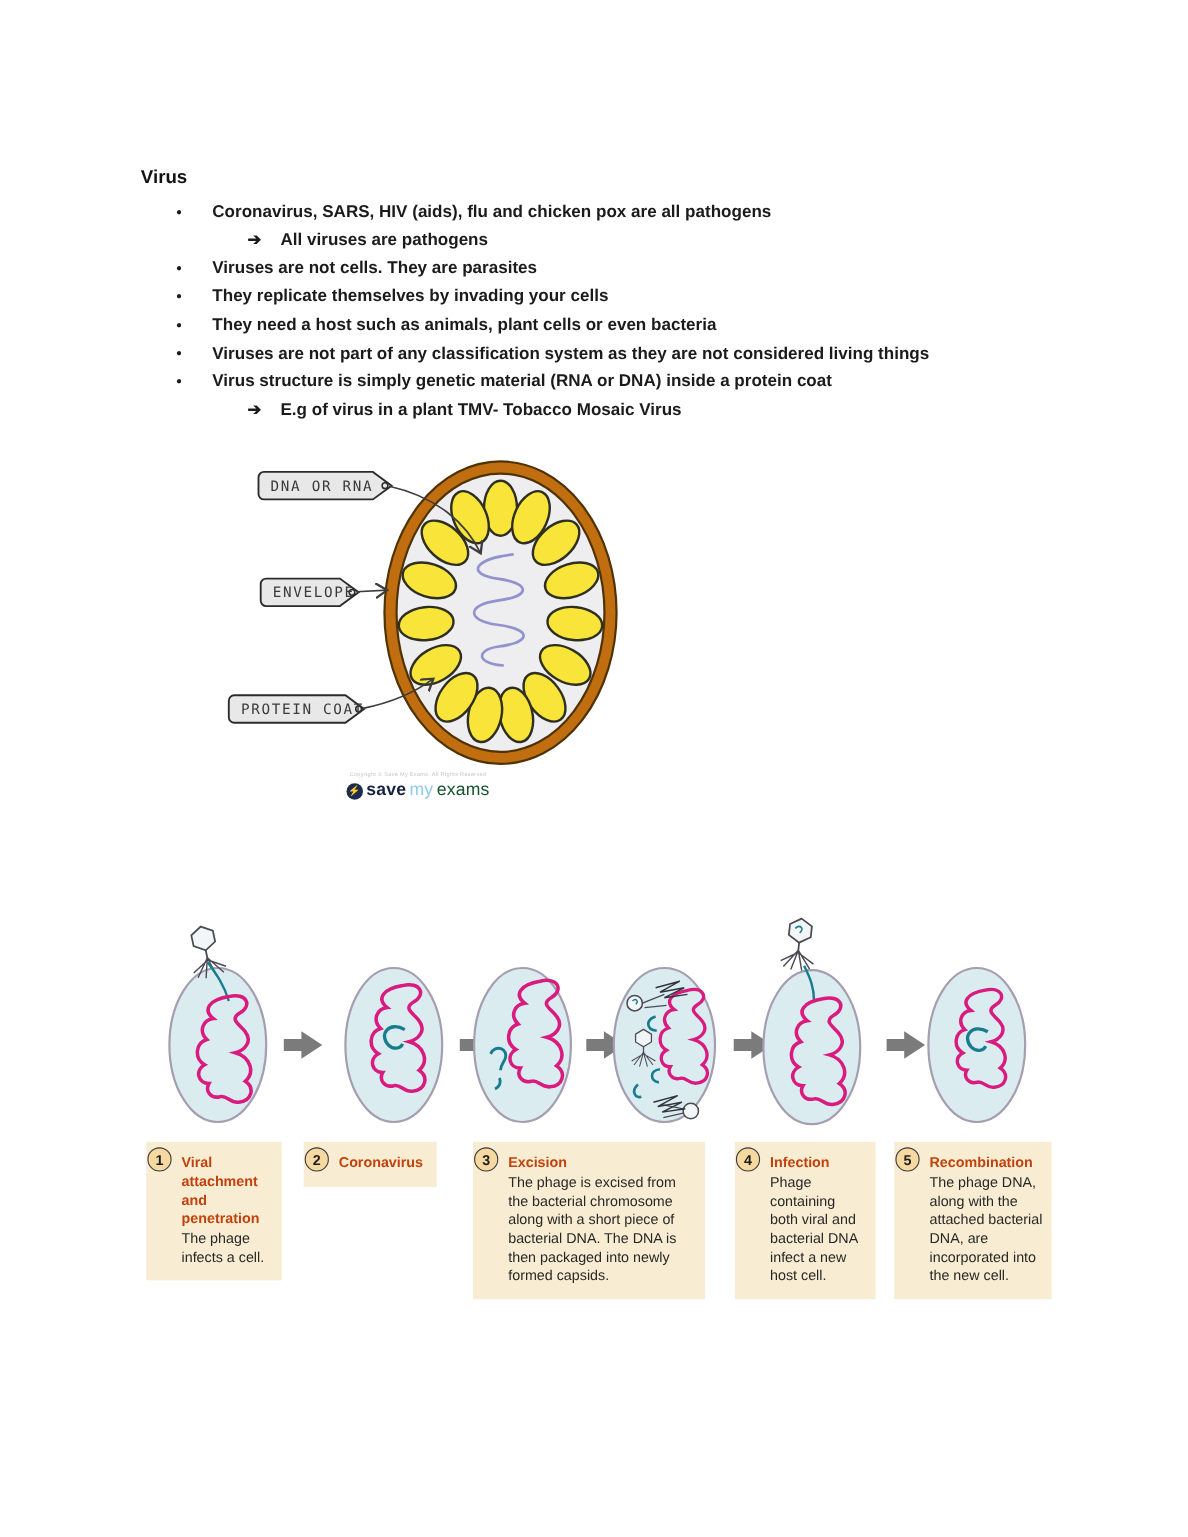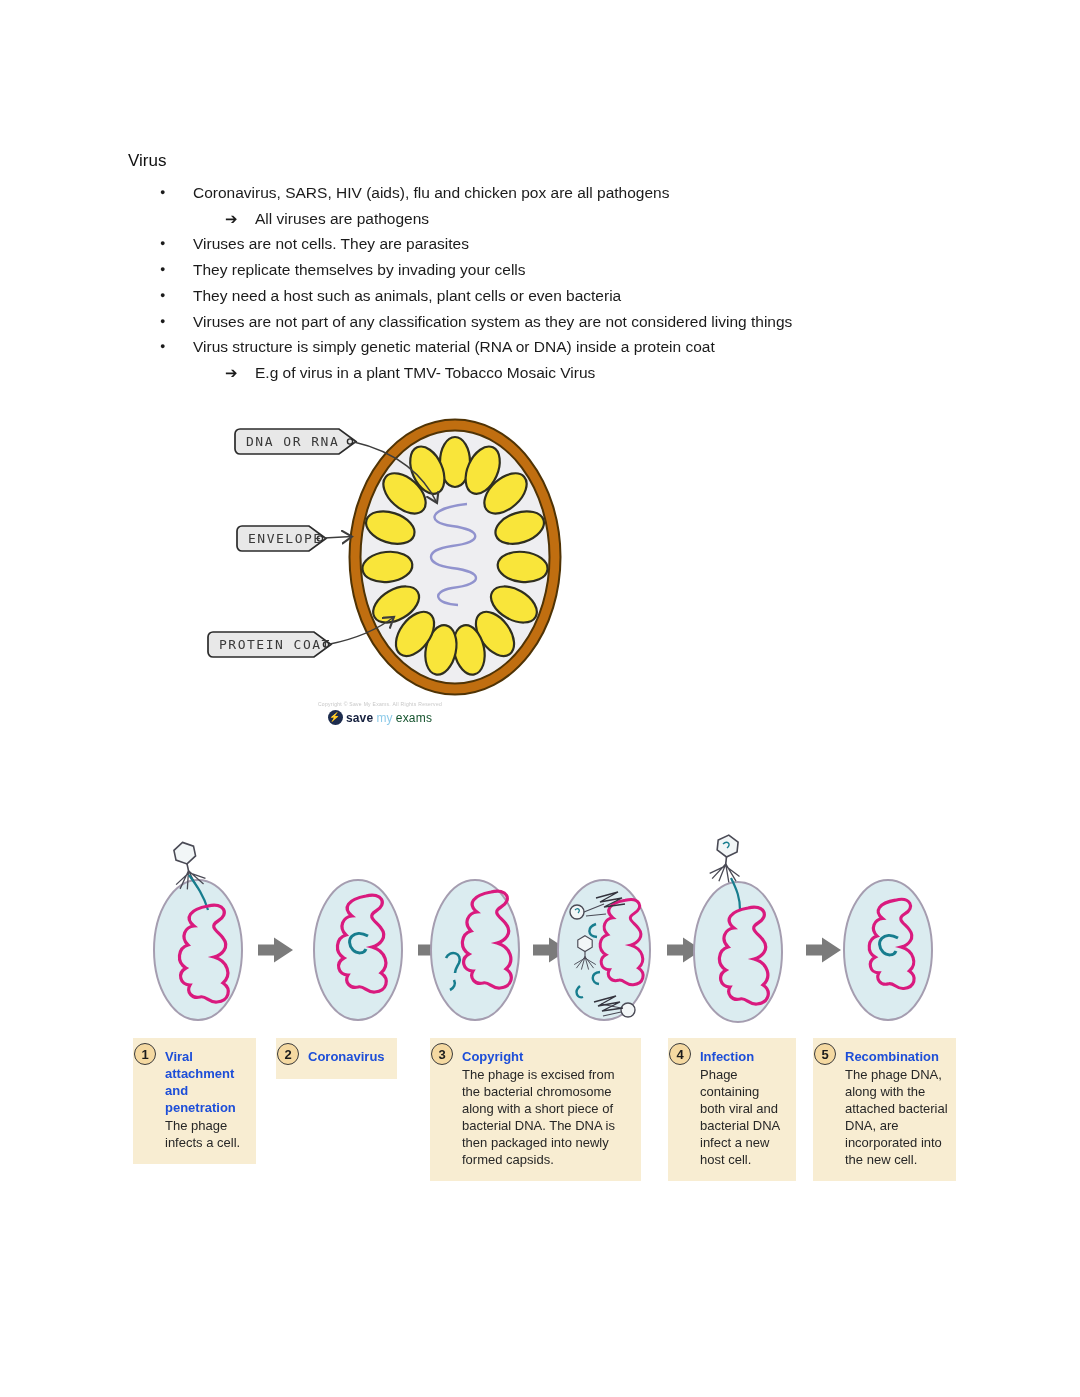--- a/index.html
+++ b/index.html
@@ -1,50 +1,50 @@
 <!DOCTYPE html>
 <html><head>
 <meta charset="utf-8">
 <style>
   * { margin:0; padding:0; box-sizing:border-box; }
   html,body { background:#ffffff; }
   body { width:1080px; height:1397px; position:relative; font-family:"Liberation Sans", sans-serif; color:#1b1b1b; overflow:hidden; }
 
   
-  .notes { position:absolute; left:128px; top:150px; width:840px; }
+  .notes { position:absolute; left:128px; top:150px; width:840px;font-weight:bold; }
   .note-title { font-size:17px; line-height:22px; margin-bottom:8px; color:#111; }
   .note-row { display:flex; line-height:25.7px; font-size:15.5px; }
   .note-row .mk { flex:0 0 33px; display:flex; align-items:center; }
   .note-row.bullet { padding-left:32px; }
   .note-row.bullet .mk { font-size:9px; }
   .note-row.arrow { padding-left:97px; }
   .note-row.arrow .mk { flex:0 0 30px; font-size:15px; }
 
   
   .fig { position:absolute; }
   svg text.tag-text { font-family:"DejaVu Sans Mono","Liberation Mono",monospace; font-size:13px; letter-spacing:1.5px; fill:#3a3a3a; }
 
   
   .brand { position:absolute; left:280px; top:701px; width:200px; text-align:center; }
   .brand .copy { font-size:5px; color:#c6c6c6; letter-spacing:.3px; line-height:7px; }
   .brand .row { margin-top:2px; display:flex; align-items:center; justify-content:center; gap:3px; }
   .brand .bolt { width:15px; height:15px; border-radius:50%; background:#1d2c4e; color:#fff;
                  font-size:9px; line-height:15px; text-align:center; }
-  .brand .t { font-size:12px; letter-spacing:.2px; }
+  .brand .t { font-size:16px; letter-spacing:.2px; }
   .brand .t.save { color:#15203e; font-weight:bold; }
   .brand .t.my { color:#8ecbe9; }
   .brand .t.exams { color:#14532d; }
 
   
   .step-box { position:absolute; top:1038px; background:#f8edd2; padding:10px 8px 13px 32px;
               font-size:13px; line-height:17px; color:#272727; }
   .step-box .badge { position:absolute; left:1px; top:5px; width:22px; height:22px; border-radius:50%;
                      background:#f5d9a1; border:1.6px solid #3a3a3a; color:#1c1c1c;
                      font-weight:bold; font-size:13px; display:flex; align-items:center; justify-content:center; }
-  .step-box .ttl { font-weight:bold; color:#1d4ed8; margin-bottom:1px; }
+  .step-box .ttl { font-weight:bold; color:#c2410c; margin-bottom:1px; }
   .b1 { left:133px; width:123px; }
   .b2 { left:276px; width:121px; }
   .b3 { left:430px; width:211px; }
   .b4 { left:668px; width:128px; }
   .b5 { left:813px; width:143px; }
 </style>
 </head>
 <body>
 
 <div class="notes">
@@ -227,21 +227,21 @@
   <div class="badge">1</div>
   <div class="ttl">Viral attachment and penetration</div>
   <div class="bdy">The phage infects a cell.</div>
 </div>
 <div class="step-box b2">
   <div class="badge">2</div>
   <div class="ttl">Coronavirus</div>
 </div>
 <div class="step-box b3">
   <div class="badge">3</div>
-  <div class="ttl">Copyright</div>
+  <div class="ttl">Excision</div>
   <div class="bdy">The phage is excised from the bacterial chromosome along with a short piece of bacterial DNA. The DNA is then packaged into newly formed capsids.</div>
 </div>
 <div class="step-box b4">
   <div class="badge">4</div>
   <div class="ttl">Infection</div>
   <div class="bdy">Phage containing both viral and bacterial DNA infect a new host cell.</div>
 </div>
 <div class="step-box b5">
   <div class="badge">5</div>
   <div class="ttl">Recombination</div>

